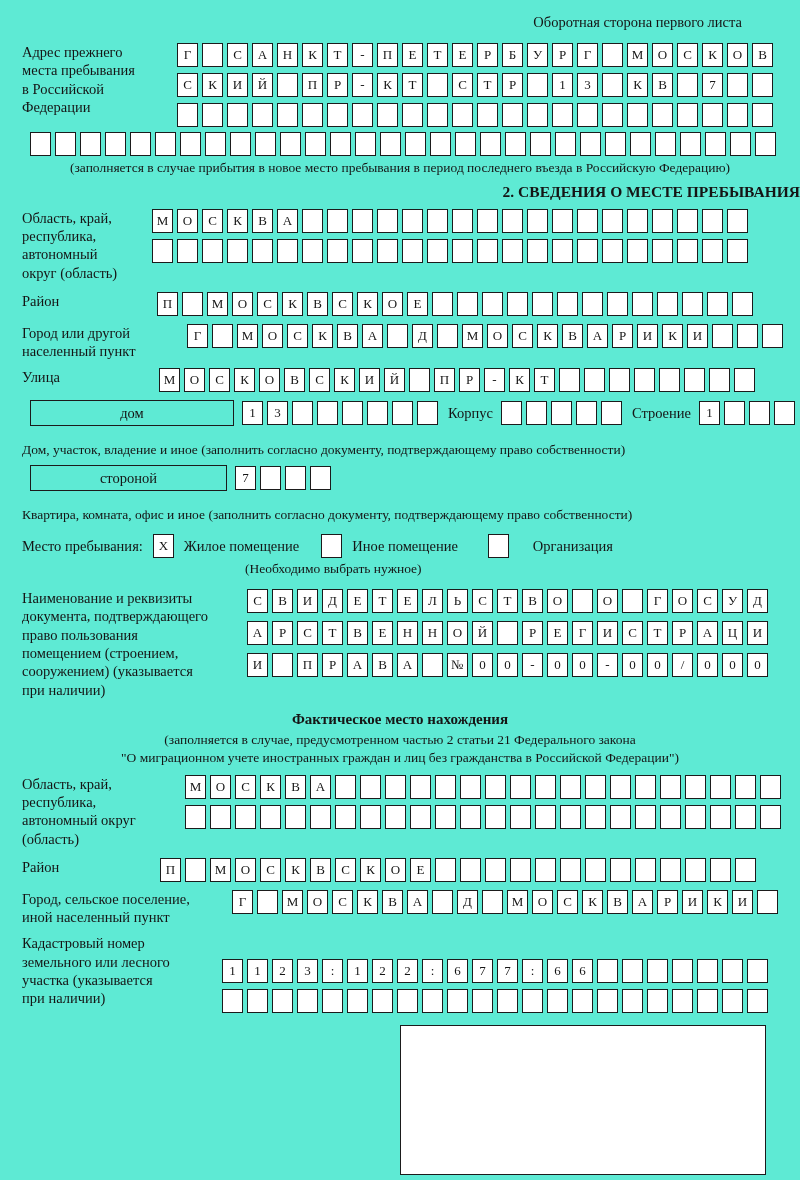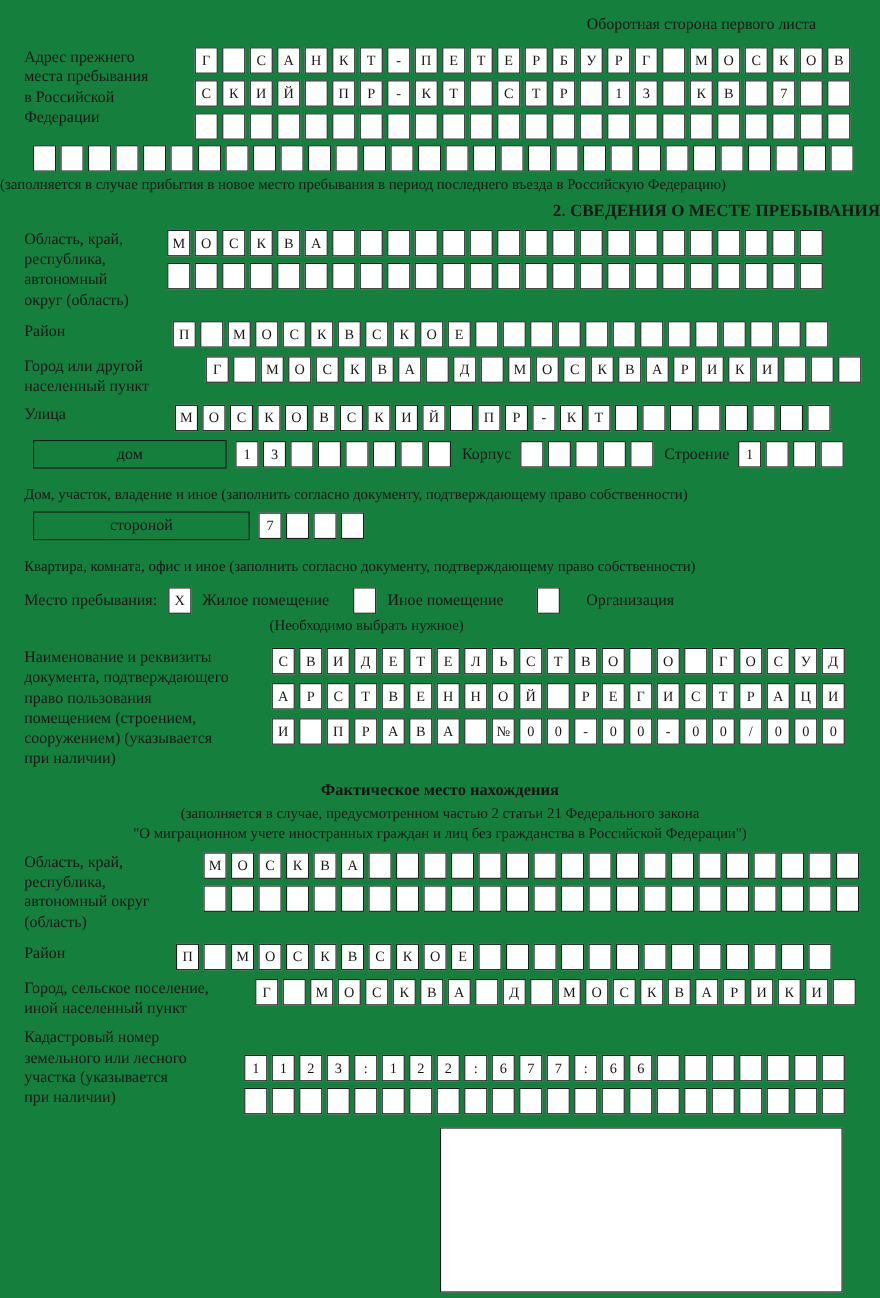--- a/index.html
+++ b/index.html
@@ -1,20 +1,20 @@
 <!DOCTYPE html>
 <html><head>
 <meta charset="utf-8">
 <style>
   html,body{margin:0;padding:0;background:#fff;}
   .page{
     position:relative;
     width:800px;height:1180px;
     margin:0 auto;
-    background:#15803d;
+    background:#5eead4;
     color:#151515;
     font-family:"Liberation Serif","DejaVu Serif",serif;
     overflow:hidden;
     box-sizing:border-box;
     padding-top:14px;
   }
   .back-note{
     text-align:right;
     padding-right:58px;
     font-size:14.5px;
@@ -31,21 +31,21 @@
     flex:none;
     width:21px;height:24px;
     border:1.6px solid #1b1b1b;
     box-sizing:border-box;
     display:flex;align-items:center;justify-content:center;
     font-size:13px;
     background:#fff;
   }
   .stack > .boxes{margin-bottom:6px;}
   .stack > .boxes:last-child{margin-bottom:0;}
-  .caption{font-size:13.5px;line-height:1.25;}
+  .caption{font-size:13.5px;text-align:center;line-height:1.25;}
   .caption-left{font-size:13.5px;line-height:1.25;}
   .heading{font-size:15.5px;font-weight:bold;text-align:center;}
   .labelbox{
     border:1.6px solid #1b1b1b;
     height:26px;box-sizing:border-box;
     display:flex;align-items:center;justify-content:center;
     font-size:14.5px;
   }
   .inline-label{font-size:14.5px;line-height:26px;}
   .bigbox{
@@ -63,21 +63,21 @@
   .r-region .label{width:130px;}
   .r-district{margin-left:22px;margin-top:10px;}
   .r-district .label{width:135px;}
   .r-city{margin-left:22px;margin-top:8px;}
   .r-city .label{width:165px;}
   .r-street{margin-left:22px;margin-top:8px;}
   .r-street .label{width:137px;}
   .r-house{margin-left:30px;margin-top:8px;align-items:center;}
   .r-house .boxes{margin-left:8px;}
   .r-house .inline-label{margin-left:10px;}
-  .house-label{width:176px;}
+  .house-label{width:204px;}
   .apt-label{width:197px;}
   .r-apt{margin-left:30px;margin-top:6px;align-items:center;}
   .r-apt .boxes{margin-left:8px;}
   .small-cap{margin-left:22px;margin-top:16px;}
   .r-stay{margin-left:22px;margin-top:10px;align-items:center;}
   .r-stay .inline-label{line-height:22px;}
   .r-stay .cell{margin:0 10px 0 10px;}
   .stay-note{margin-left:245px;margin-top:3px;font-size:13.5px;}
   .r-doc{margin-left:22px;margin-top:12px;}
   .r-doc .label{width:225px;font-family:Liberation Serif, serif;}

